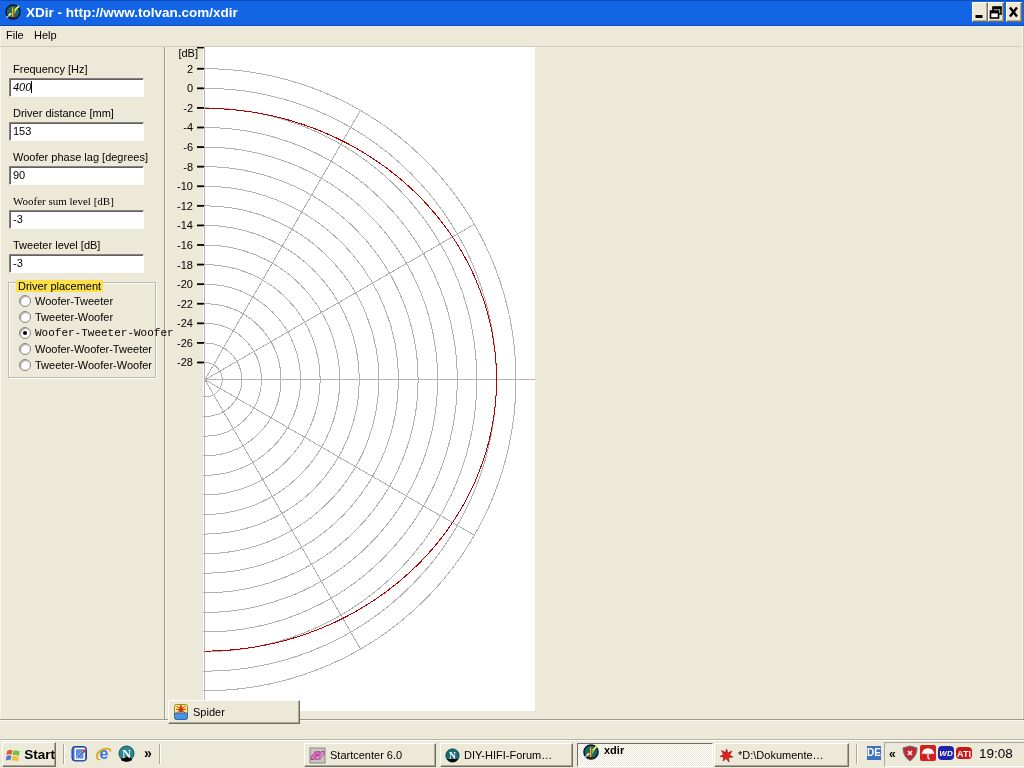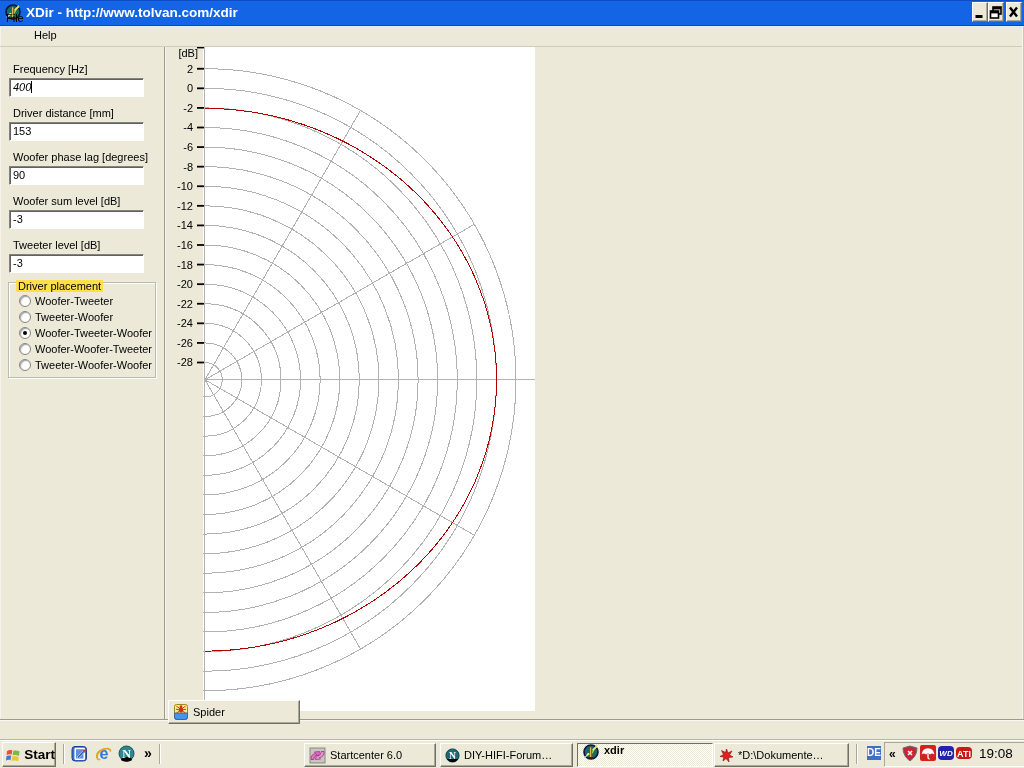--- a/index.html
+++ b/index.html
@@ -37,57 +37,57 @@
 <svg class="abs" style="left:988px;top:2px" width="16" height="20" viewBox="0 0 16 20">
     <rect x="5" y="5" width="8" height="7" fill="none" stroke="#000" stroke-width="1.6"></rect>
     <rect x="5" y="5" width="8" height="2.4" fill="#000"></rect>
     <rect x="2.5" y="9" width="8" height="7" fill="#fff" stroke="#000" stroke-width="1.6"></rect>
     <rect x="2.5" y="9" width="8" height="2.4" fill="#000"></rect>
   </svg>
 <svg class="abs" style="left:1006px;top:2px" width="16" height="20" viewBox="0 0 16 20">
     <path d="M4,5.5 L11,14.5 M11,5.5 L4,14.5" stroke="#000" stroke-width="2.4"></path>
   </svg>
 
-<div class="abs lbl" style="left:6px;top:12px;">File</div>
+<div class="abs lbl" style="left:6px;top:29px;">File</div>
 <div class="abs lbl" style="left:34px;top:29px;">Help</div>
 <div class="abs" style="left:0;top:46px;width:1024px;height:1px;background:#cfccbe;"></div>
 
 <div class="abs" style="left:164px;top:47px;width:1px;height:673px;background:#9d9a8d;"></div>
 <div class="abs" style="left:165px;top:47px;width:1px;height:673px;background:#f6f4ec;"></div>
 
 <div class="abs lbl" style="left:13px;top:63px;">Frequency [Hz]</div>
 <div class="abs sunk2" style="left:9px;top:78px;width:133px;height:17px;">
     <div class="lbl" style="margin:2px 6px 0 3px;font-style:italic;">400<span style="border-left:1px solid #000;margin-left:0px;">&nbsp;</span></div>
   </div>
 <div class="abs lbl" style="left:13px;top:107px;">Driver distance [mm]</div>
 <div class="abs sunk2" style="left:9px;top:122px;width:133px;height:17px;">
     <div class="lbl" style="margin:2px 0 0 3px;">153</div>
   </div>
 <div class="abs lbl" style="left:13px;top:151px;">Woofer phase lag [degrees]</div>
 <div class="abs sunk2" style="left:9px;top:166px;width:133px;height:17px;">
     <div class="lbl" style="margin:2px 0 0 3px;">90</div>
   </div>
-<div class="abs lbl" style="left:13px;top:195px;">Woofer sum level [dB]</div>
+<div class="abs lbl" style="left:13px;top:195px;font-family:Liberation Serif, serif;">Woofer sum level [dB]</div>
 <div class="abs sunk2" style="left:9px;top:210px;width:133px;height:17px;">
     <div class="lbl" style="margin:2px 0 0 3px;">-3</div>
   </div>
 <div class="abs lbl" style="left:13px;top:239px;">Tweeter level [dB]</div>
 <div class="abs sunk2" style="left:9px;top:254px;width:133px;height:17px;">
     <div class="lbl" style="margin:2px 0 0 3px;">-3</div>
   </div>
 
 <div class="abs" style="left:8px;top:282px;width:146px;height:94px;border:1px solid #bdbaae;box-shadow:1px 1px 0 #fff, inset 1px 1px 0 #fff;"></div>
 <div class="abs lbl" style="left:16px;top:280px;background:#fde047;padding:0 2px;">Driver placement</div>
 <div class="abs radio" style="left:19px;top:295px;"></div>
 <div class="abs lbl" style="left:35px;top:295px;">Woofer-Tweeter</div>
 <div class="abs radio" style="left:19px;top:311px;"></div>
 <div class="abs lbl" style="left:35px;top:311px;">Tweeter-Woofer</div>
 <div class="abs radio" style="left:19px;top:327px;"></div>
 <div class="abs" style="left:23px;top:331px;width:4px;height:4px;border-radius:50%;background:#000;"></div>
-<div class="abs lbl" style="left:35px;top:327px;">Woofer-Tweeter-Woofer</div>
+<div class="abs lbl" style="left:35px;top:327px;font-family:Liberation Mono, monospace;">Woofer-Tweeter-Woofer</div>
 <div class="abs radio" style="left:19px;top:343px;"></div>
 <div class="abs lbl" style="left:35px;top:343px;">Woofer-Woofer-Tweeter</div>
 <div class="abs radio" style="left:19px;top:359px;"></div>
 <div class="abs lbl" style="left:35px;top:359px;">Tweeter-Woofer-Woofer</div>
 
 <svg class="abs" style="left:166px;top:47px;" width="860" height="664" viewBox="166 47 860 664">
  <rect x="203" y="47" width="332" height="664" fill="#ffffff"></rect>
  <g fill="none" stroke="#b1b1b1" stroke-width="1" shape-rendering="crispEdges">
   <clipPath id="cp">
         <rect x="203" y="47" width="332" height="664"></rect>

